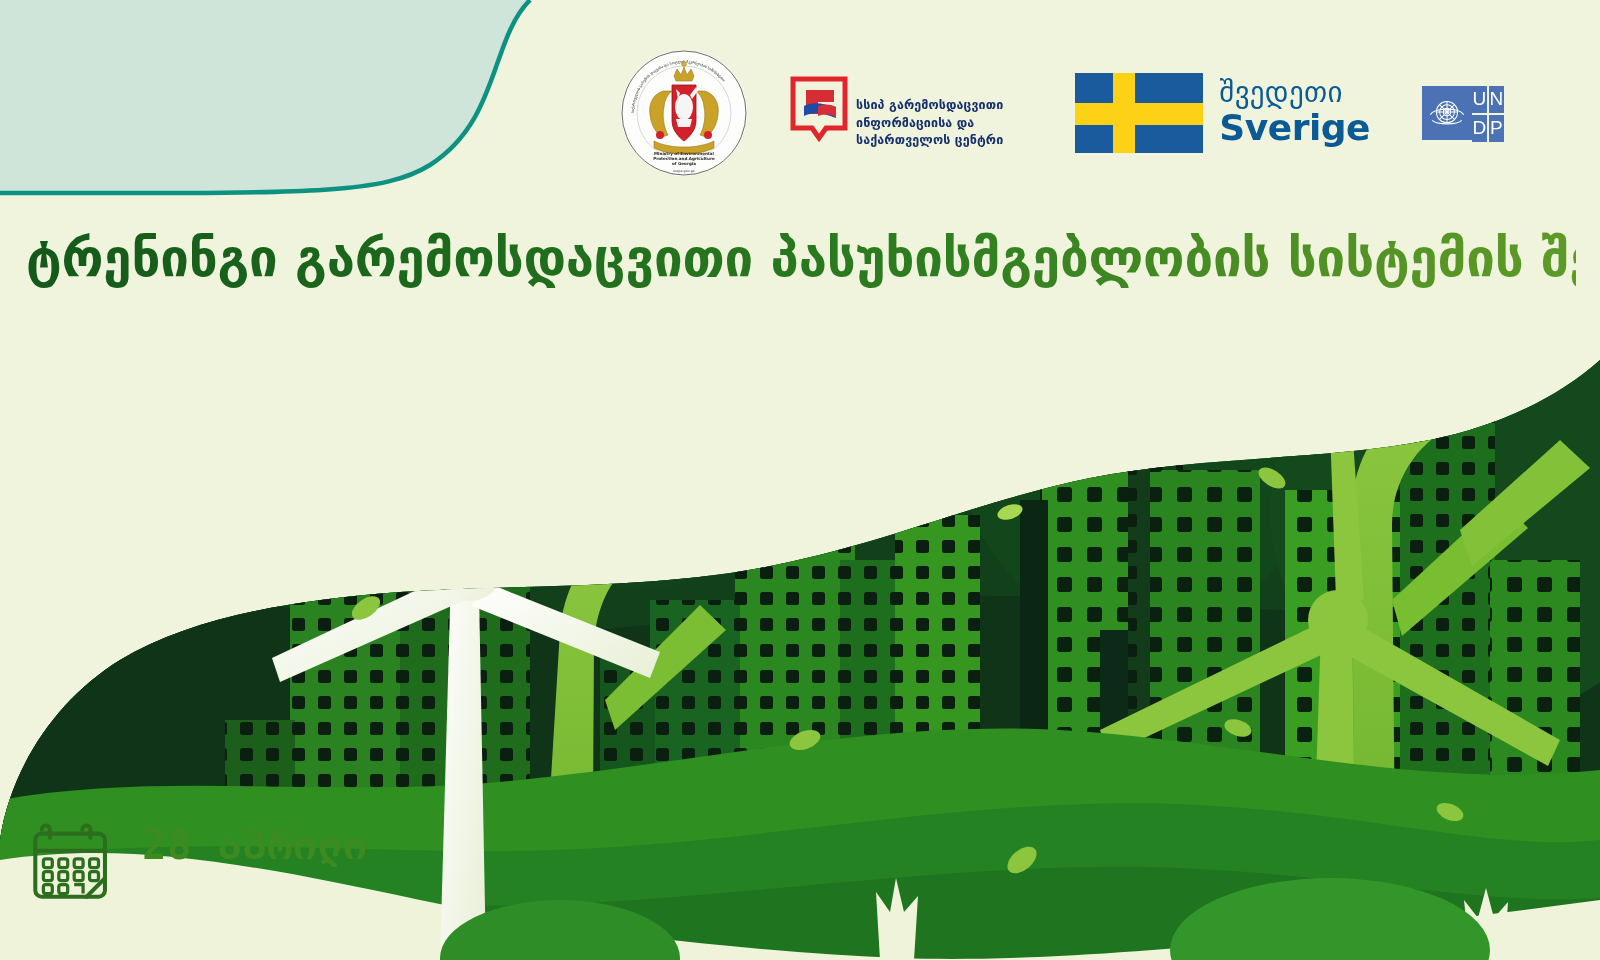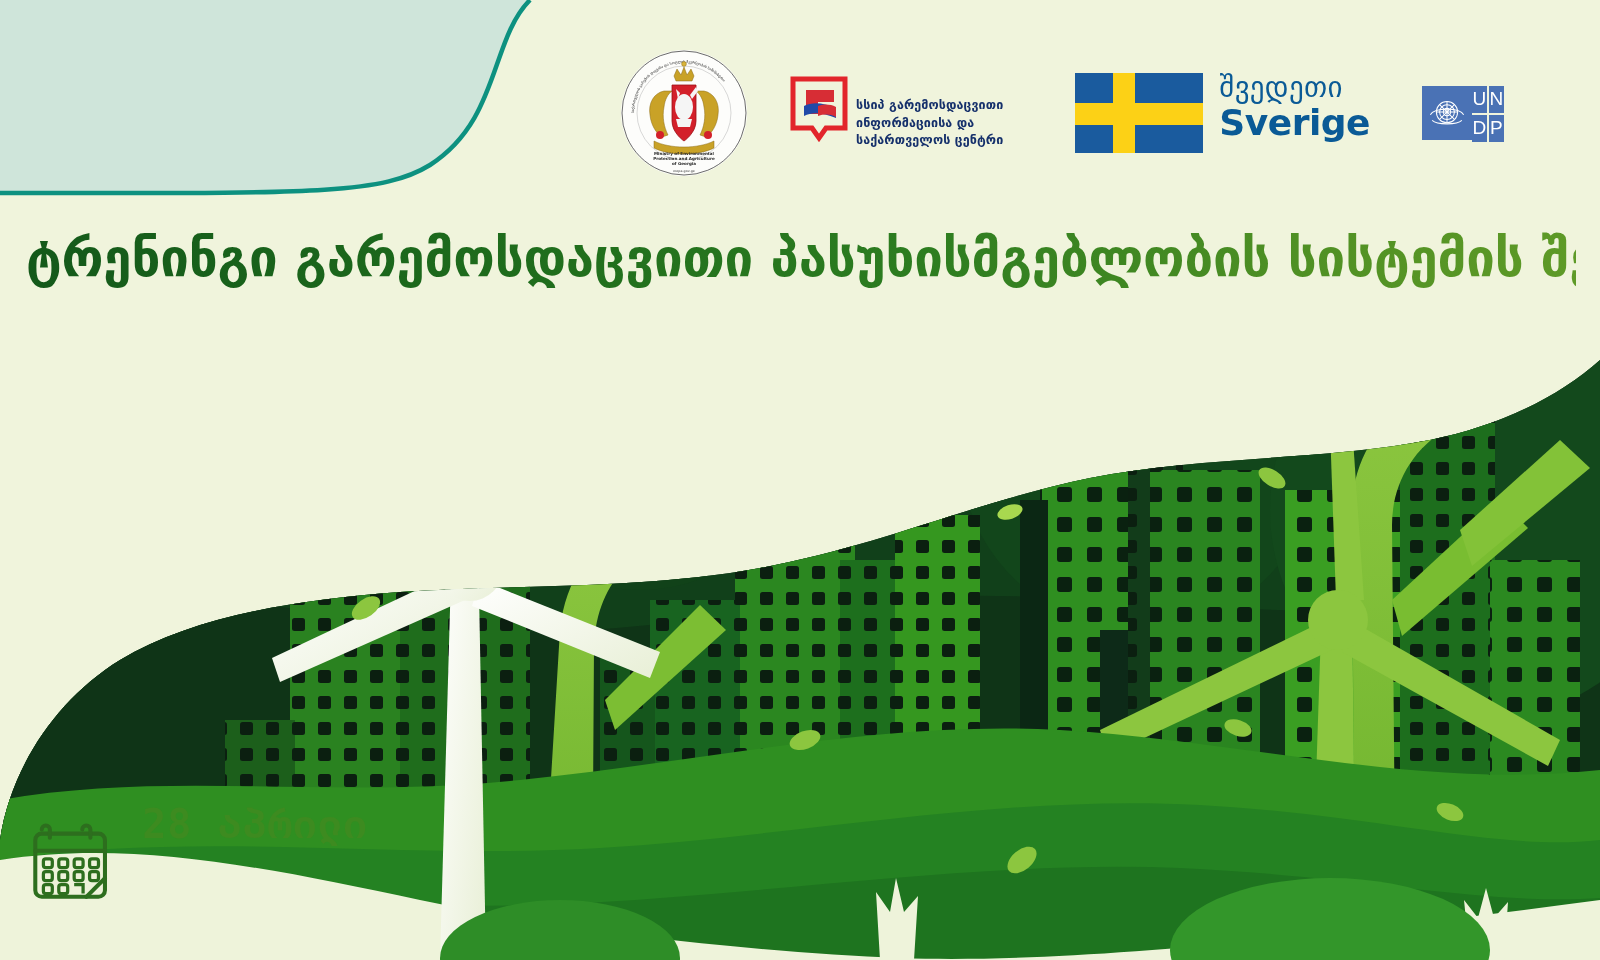--- a/index.html
+++ b/index.html
@@ -20,21 +20,21 @@
 
   .logo{display:flex;align-items:center;}
 
   .gov-emblem{width:128px;height:128px;position:relative;}
   .sgeic{display:flex;align-items:center;margin-left:42px;}
   .sgeic-mark{width:58px;height:74px;position:relative;}
   .sgeic-text{margin-left:8px;margin-top:20px;color:#15306b;font-size:12.5px;
               line-height:1.42;font-weight:700;letter-spacing:.1px;white-space:nowrap;}
   .sgeic-text div{display:block;}
 
-  .sverige{display:flex;align-items:flex-start;margin-left:58px;padding-left:14px;}
+  .sverige{display:flex;align-items:center;margin-left:58px;padding-left:14px;}
   .se-flag{width:128px;height:80px;position:relative;background:#1a5b9e;}
   .se-flag .vbar{position:absolute;left:38px;top:0;width:22px;height:80px;background:#fcd116;}
   .se-flag .hbar{position:absolute;left:0;top:30px;width:128px;height:22px;background:#fcd116;}
   .se-text{margin-left:16px;color:#0a5a96;}
   .se-ka{font-size:29px;font-weight:400;line-height:1;letter-spacing:.3px;}
   .se-lat{font-size:36px;font-weight:700;line-height:1.05;letter-spacing:-.5px;margin-top:2px;}
 
   .undp{margin-left:52px;width:82px;}
   .undp-top{width:82px;height:54px;background:#4a72b5;position:relative;
             display:flex;align-items:center;justify-content:center;}
@@ -51,21 +51,21 @@
          -webkit-background-clip:text;background-clip:text;color:transparent;
          -webkit-text-fill-color:transparent;}
 
   
   .illustration{position:absolute;left:0;top:300px;width:1600px;height:660px;z-index:2;}
 
   
   .datetime{position:absolute;left:28px;top:800px;width:340px;height:140px;z-index:10;
             display:flex;align-items:flex-start;}
   .cal-icon{width:104px;height:104px;margin-top:10px;}
-  .dt-text{margin-left:30px;margin-top:0;color:#3d8b20;
+  .dt-text{margin-left:30px;margin-top:21px;color:#3d8b20;
            font-family:"DejaVu Sans Mono","Liberation Mono",monospace;}
   .dt-date{font-size:40px;font-weight:700;line-height:1.2;letter-spacing:1px;white-space:nowrap;}
   .dt-time{font-size:40px;font-weight:700;line-height:1.25;letter-spacing:2px;margin-top:4px;}
 </style>
 </head>
 <body>
 
 <div class="stage">
 
   <svg class="illustration" viewBox="0 0 1600 660" preserveAspectRatio="none">

